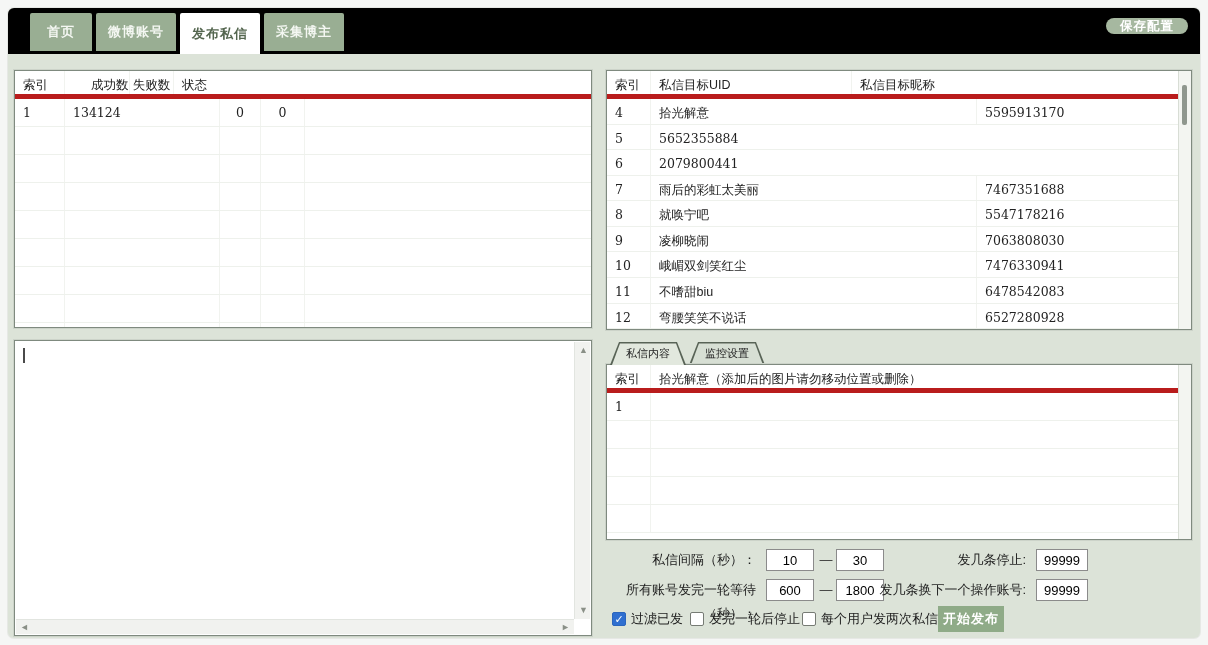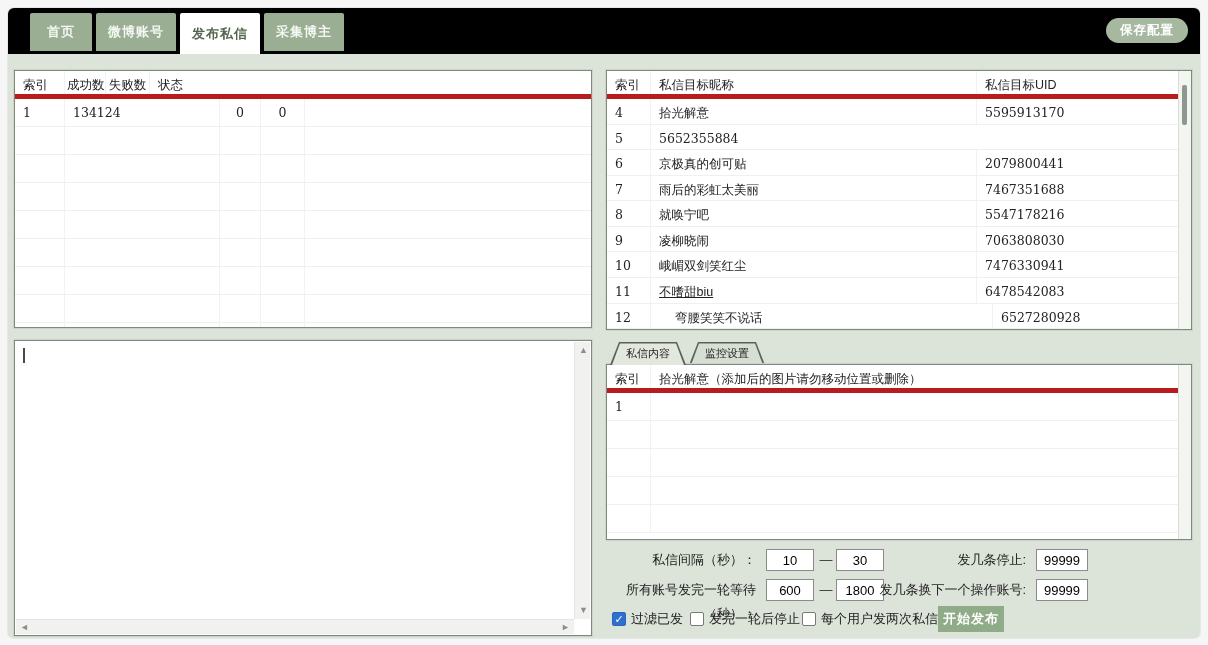--- a/index.html
+++ b/index.html
@@ -7,21 +7,21 @@
   .window { position:absolute; left:8px; top:8px; width:1192px; height:630px; background:#dce3d8;
             border-radius:6px; overflow:hidden; box-shadow:0 0 0 1px #e6e8e5; }
 
   
   .topbar { position:absolute; left:0; top:0; width:100%; height:46px; background:#000000; }
   .top-tabs { position:absolute; left:22px; top:5px; height:41px; display:flex; gap:4px; align-items:flex-start; }
   .ttab { min-width:62px; padding:0 12px; height:38px; display:flex; align-items:center; justify-content:center;
           background:#99ae93; color:#f4f7f2; font-size:13px; font-weight:bold; letter-spacing:1px;
           border-radius:2px 2px 0 0; cursor:default; }
   .ttab.active { height:41px; background:#ffffff; color:#54664f; }
-  .save-btn { position:absolute; right:12px; top:10px; height:25px; padding:0 14px; border:none; border-radius:13px;
+  .save-btn { position:absolute; right:12px; top:10px; height:16px; padding:0 14px; border:none; border-radius:13px;
               background:#a6b8a0; color:#ffffff; font-size:12.5px; font-weight:bold; letter-spacing:1px;
               font-family:"Liberation Sans", sans-serif; }
 
   
   .box { position:absolute; background:#ffffff; border:1px solid #7f8a7f; box-shadow:0 0 0 1px #ccd3c9; }
   .accounts-box { left:6px;  top:62px;  width:578px; height:258px; }
   .targets-box  { left:598px; top:62px; width:586px; height:260px; }
   .compose-box  { left:6px;  top:332px; width:578px; height:296px; }
   .msg-panel    { position:absolute; left:598px; top:334px; width:586px; height:294px; }
 
@@ -99,21 +99,21 @@
         <div class="ttab active">发布私信</div>
         <div class="ttab">采集博主</div>
       </div>
     <button class="save-btn">保存配置</button>
   </div>
 
   <div class="box accounts-box">
     <div class="grid">
         <div class="trow thead">
           <div class="tcell" style="flex: 0 0 50px;">索引</div>
-          <div class="tcell center" style="flex: 0 0 41px;">成功数</div>
+          <div class="tcell center" style="flex: 0 0 41px; margin-left: 24px;">成功数</div>
           <div class="tcell center" style="flex: 0 0 44px;">失败数</div>
           <div class="tcell" style="flex: 1 1 0px;">状态</div>
         </div>
         <div class="trow fixed">
           <div class="tcell mono" style="flex: 0 0 50px;">1</div>
           <div class="tcell mono" style="flex: 0 0 155px;">134124</div>
           <div class="tcell center mono" style="flex: 0 0 41px;">0</div>
           <div class="tcell center mono" style="flex: 0 0 44px;">0</div>
           <div class="tcell" style="flex: 1 1 0px;"></div>
         </div>
@@ -173,35 +173,34 @@
           <div class="tcell center mono" style="flex: 0 0 44px;"></div>
           <div class="tcell" style="flex: 1 1 0px;"></div>
         </div>
       </div>
   </div>
 
   <div class="box targets-box">
     <div class="grid" style="margin-right:13px;">
         <div class="trow thead">
           <div class="tcell" style="flex: 0 0 44px;">索引</div>
+          <div class="tcell" style="flex: 1 1 0px;">私信目标UID</div>
           <div class="tcell" style="flex: 0 0 326px;">私信目标昵称</div>
-          <div class="tcell" style="flex: 1 1 0px;">私信目标UID</div>
         </div>
         <div class="trow fill">
           <div class="tcell mono" style="flex: 0 0 44px;">4</div>
           <div class="tcell" style="flex: 0 0 326px;">拾光解意</div>
           <div class="tcell mono" style="flex: 1 1 0px;">5595913170</div>
         </div>
         <div class="trow fill">
           <div class="tcell mono" style="flex: 0 0 44px;">5</div>
           <div class="tcell mono" style="flex: 1 1 0px;">5652355884</div>
         </div>
         <div class="trow fill">
           <div class="tcell mono" style="flex: 0 0 44px;">6</div>
-          <div class="tcell" style="flex: 0 0 326px;">京极真的创可贴</div>
           <div class="tcell mono" style="flex: 1 1 0px;">2079800441</div>
         </div>
         <div class="trow fill">
           <div class="tcell mono" style="flex: 0 0 44px;">7</div>
           <div class="tcell" style="flex: 0 0 326px;">雨后的彩虹太美丽</div>
           <div class="tcell mono" style="flex: 1 1 0px;">7467351688</div>
         </div>
         <div class="trow fill">
           <div class="tcell mono" style="flex: 0 0 44px;">8</div>
           <div class="tcell" style="flex: 0 0 326px;">就唤宁吧</div>
@@ -212,26 +211,26 @@
           <div class="tcell" style="flex: 0 0 326px;">凌柳晓闹</div>
           <div class="tcell mono" style="flex: 1 1 0px;">7063808030</div>
         </div>
         <div class="trow fill">
           <div class="tcell mono" style="flex: 0 0 44px;">10</div>
           <div class="tcell" style="flex: 0 0 326px;">峨嵋双剑笑红尘</div>
           <div class="tcell mono" style="flex: 1 1 0px;">7476330941</div>
         </div>
         <div class="trow fill">
           <div class="tcell mono" style="flex: 0 0 44px;">11</div>
-          <div class="tcell" style="flex: 0 0 326px; text-decoration: underline;">不嗜甜biu</div>
+          <div class="tcell" style="flex: 0 0 326px;">不嗜甜biu</div>
           <div class="tcell mono" style="flex: 1 1 0px;">6478542083</div>
         </div>
         <div class="trow fill">
           <div class="tcell mono" style="flex: 0 0 44px;">12</div>
-          <div class="tcell" style="flex: 0 0 326px; margin-left: 16px;">弯腰笑笑不说话</div>
+          <div class="tcell" style="flex: 0 0 326px;">弯腰笑笑不说话</div>
           <div class="tcell mono" style="flex: 1 1 0px;">6527280928</div>
         </div>
       </div>
     <div class="vstrip">
       <div class="vthumb"></div>
     </div>
   </div>
 
   <div class="box compose-box">
     <textarea style=""></textarea>

